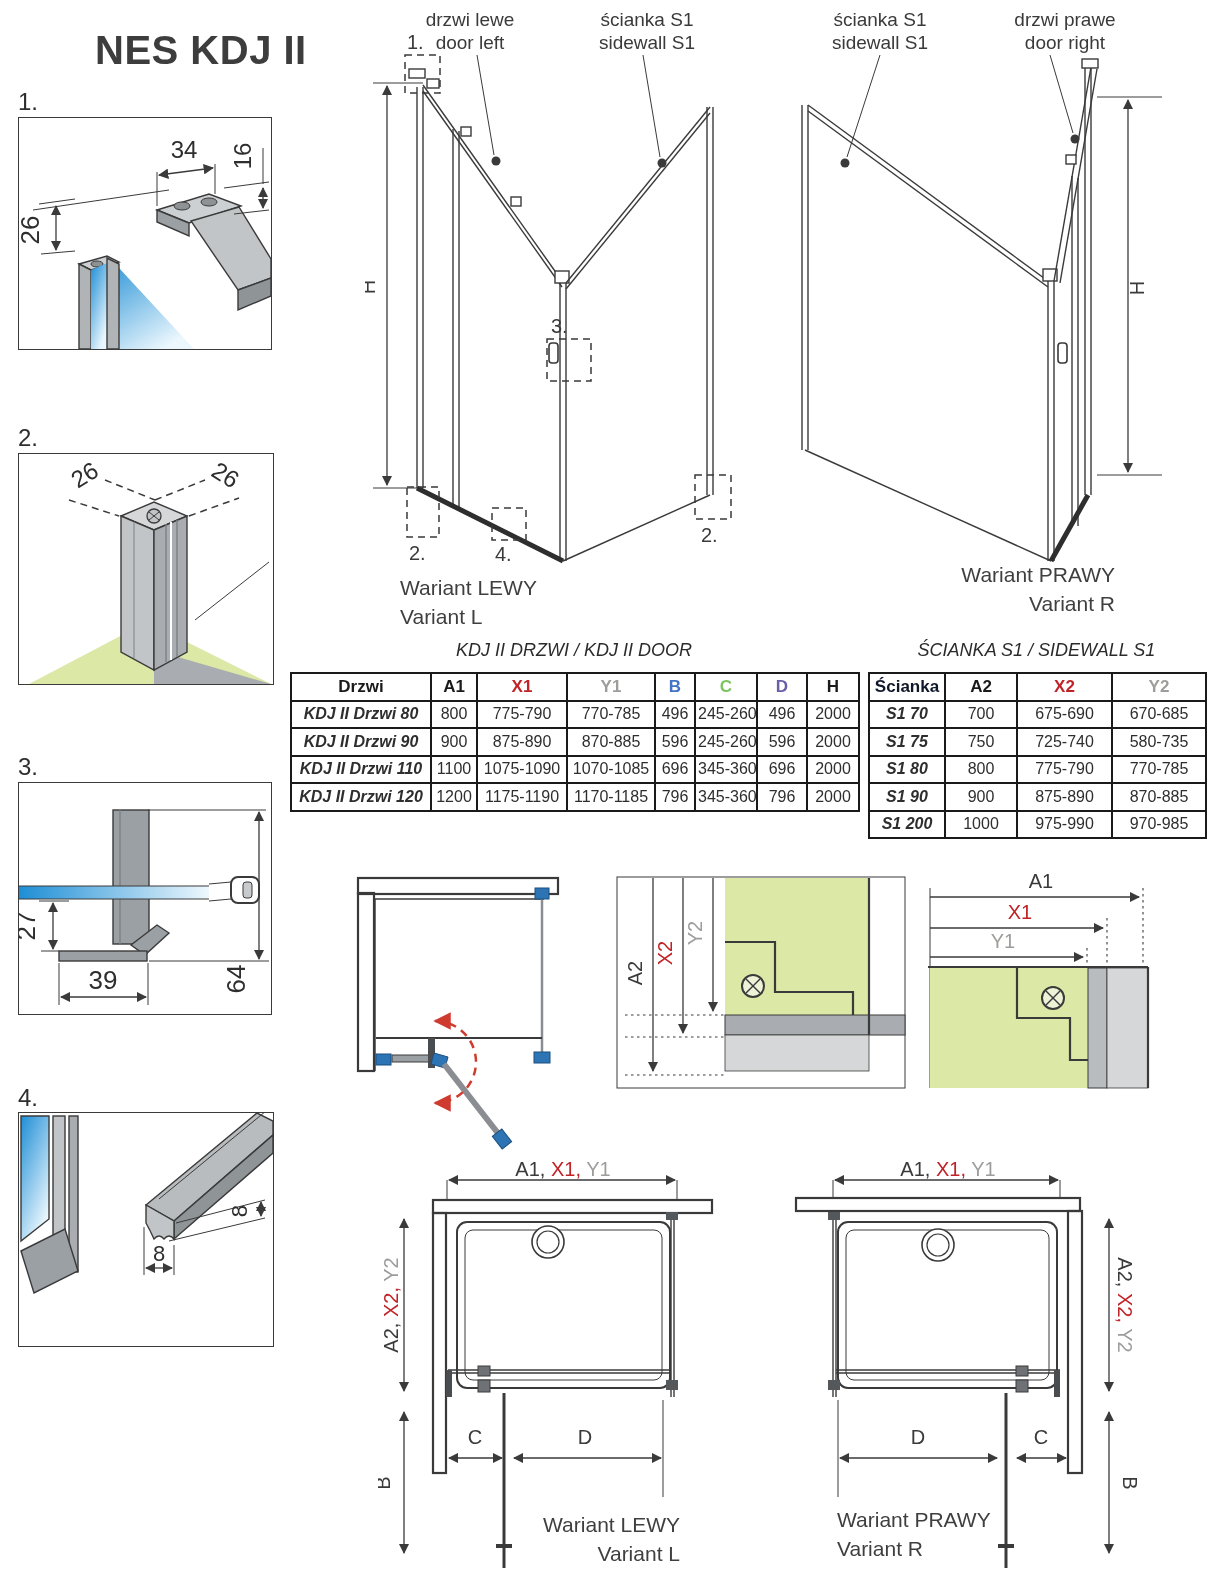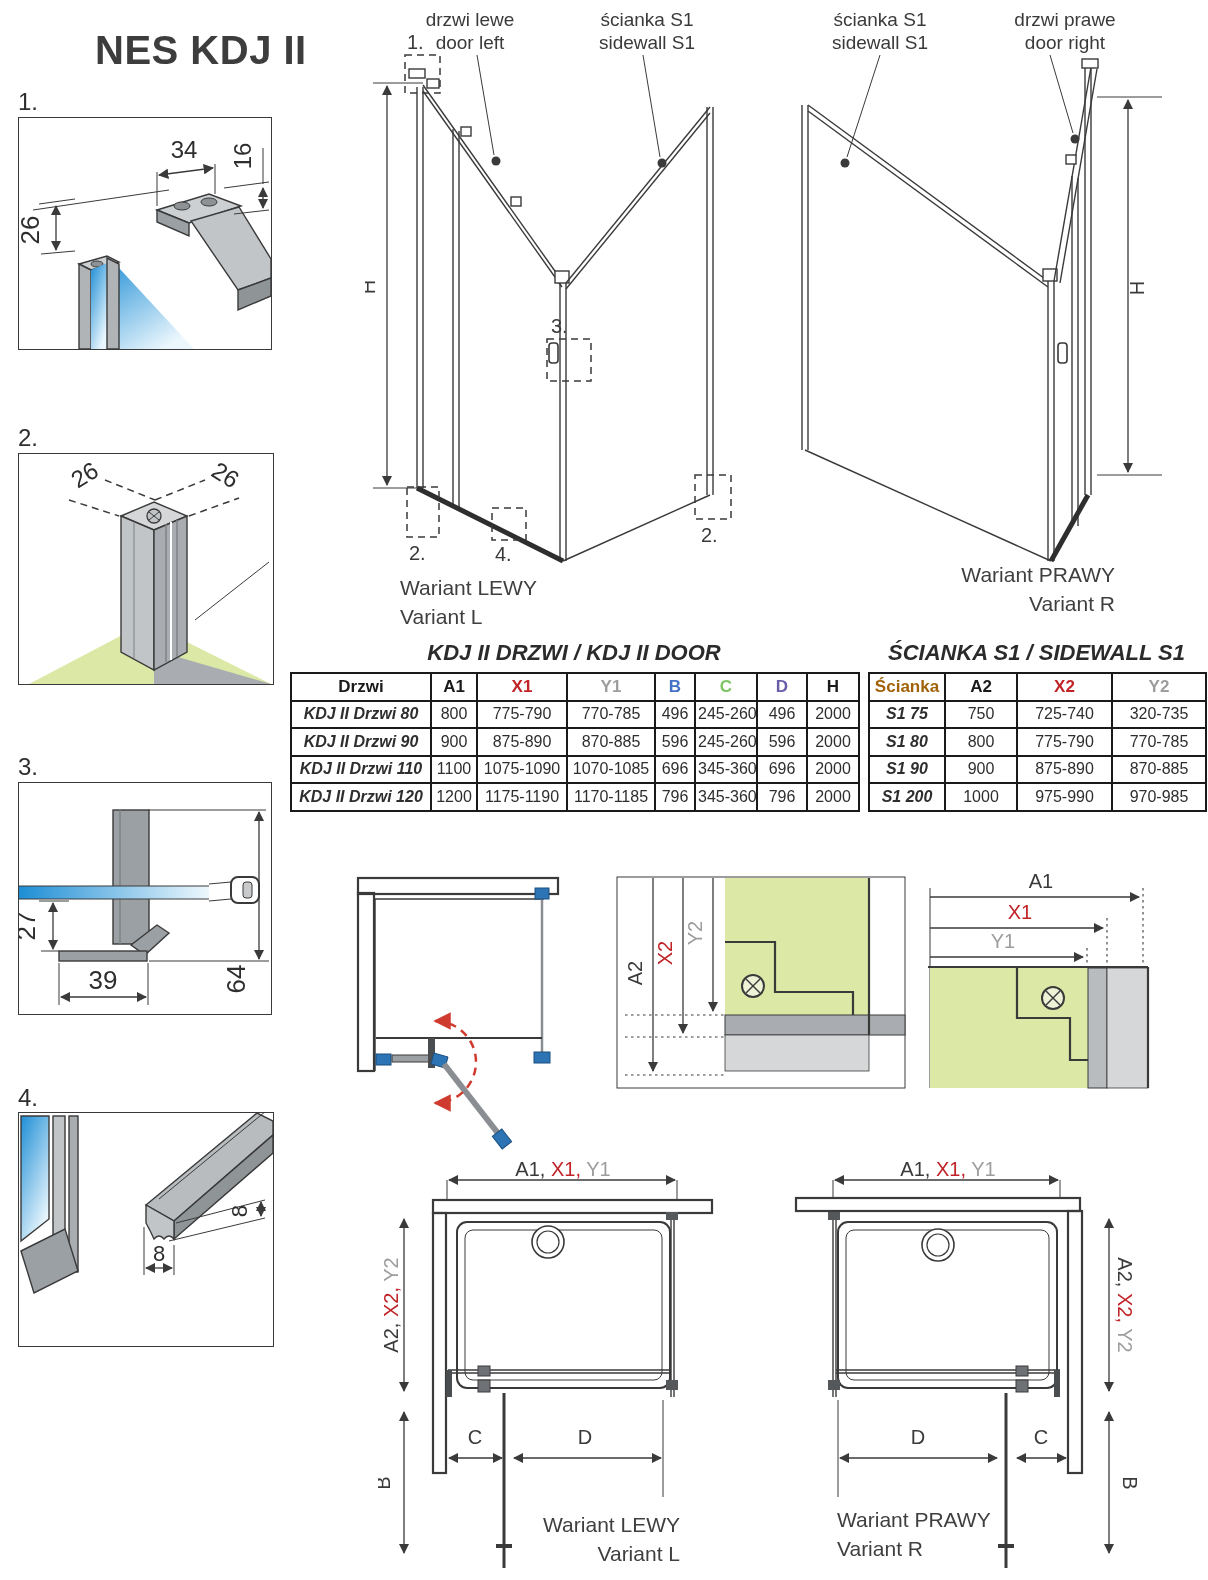--- a/index.html
+++ b/index.html
@@ -2,21 +2,21 @@
 <html><head>
 <meta charset="utf-8">
 <style>
   html,body{margin:0;padding:0;background:#fff}
   body{width:1208px;height:1580px;position:relative;font-family:"Liberation Sans",sans-serif;color:#3a3a3a;overflow:hidden}
   .abs{position:absolute}
   .page-title{font-size:40px;font-weight:bold;color:#3d3d3d;letter-spacing:.5px}
   .detail-num{font-size:24px;color:#2e2e2e}
   .detail-box{border:1.6px solid #3a3a3a;background:#fff}
   .lblblock{font-size:19px;line-height:1.22;text-align:center;color:#3a3a3a}
-  .tbl-title{font-size:22px;font-weight:bold;font-style:italic;text-align:center;color:#2b2b2b;white-space:nowrap}
+  .tbl-title{font-size:18px;font-weight:normal;font-style:italic;text-align:center;color:#2b2b2b;white-space:nowrap}
   table{border-collapse:collapse;position:absolute;table-layout:fixed;background:#fff}
   td,th{border:2px solid #1a1a1a;text-align:center;vertical-align:middle;padding:0 2px;height:25.5px;font-size:16px;color:#2e2e2e;overflow:hidden;white-space:nowrap}
   th{font-size:17px}
   tbody td:first-child{font-weight:bold;font-style:italic;font-size:16px}
   .caption{font-size:21px;line-height:1.4;color:#3f3f3f}
   .vlabel{white-space:nowrap;font-size:20px}
   .dim-red{color:#c02428}.dim-gray{color:#9d9d9c}
   .rot-ccw{transform:translate(-50%,-50%) rotate(-90deg)}
   .rot-cw{transform:translate(-50%,-50%) rotate(90deg)}
   svg{display:block}
@@ -336,32 +336,38 @@
 <div class="abs tbl-title" style="left:868px;top:640px;width:337px">ŚCIANKA S1 / SIDEWALL S1</div>
 <table style="left:868px;top:672px;width:337px">
   <colgroup>
     <col style="width:76px">
       <col style="width:72px">
       <col style="width:95px">
       <col style="width:94px">
   </colgroup>
 <thead>
       <tr>
-        <th style="color: #a16207;">Ścianka</th>
+        <th style="color: #0f172a;">Ścianka</th>
         <th style="color: rgb(26, 26, 26);">A2</th>
         <th style="color: rgb(192, 36, 40);">X2</th>
         <th style="color: rgb(157, 157, 156);">Y2</th>
       </tr>
     </thead>
     <tbody>
       <tr>
+        <td>S1 70</td>
+        <td>700</td>
+        <td>675-690</td>
+        <td>670-685</td>
+      </tr>
+      <tr>
         <td>S1 75</td>
         <td>750</td>
         <td>725-740</td>
-        <td>320-735</td>
+        <td>580-735</td>
       </tr>
       <tr>
         <td>S1 80</td>
         <td>800</td>
         <td>775-790</td>
         <td>770-785</td>
       </tr>
       <tr>
         <td>S1 90</td>
         <td>900</td>

